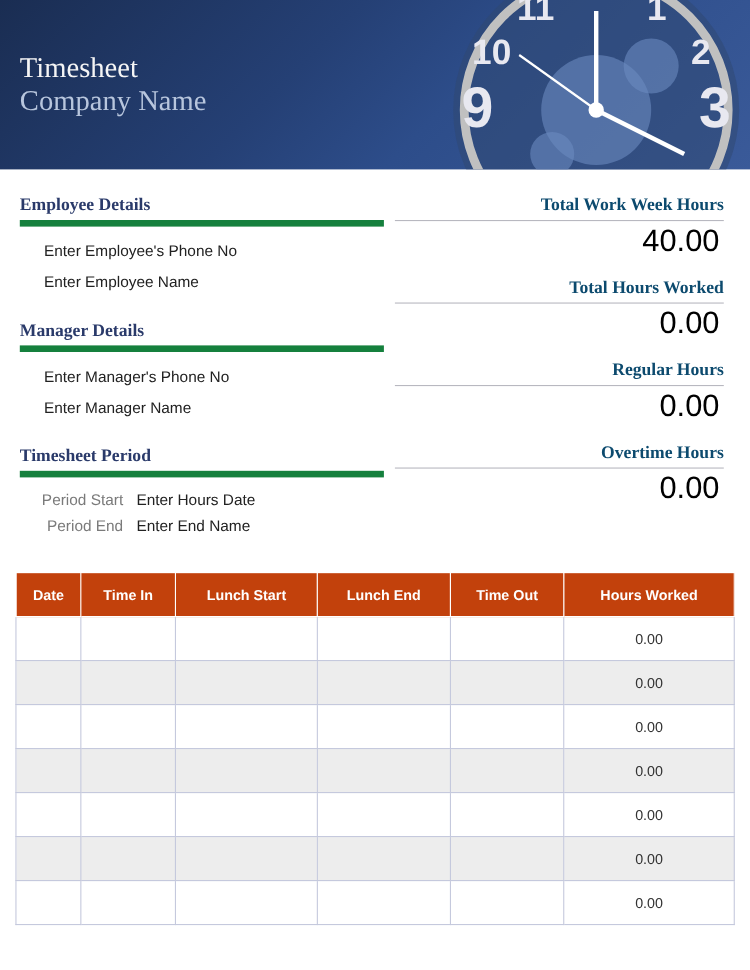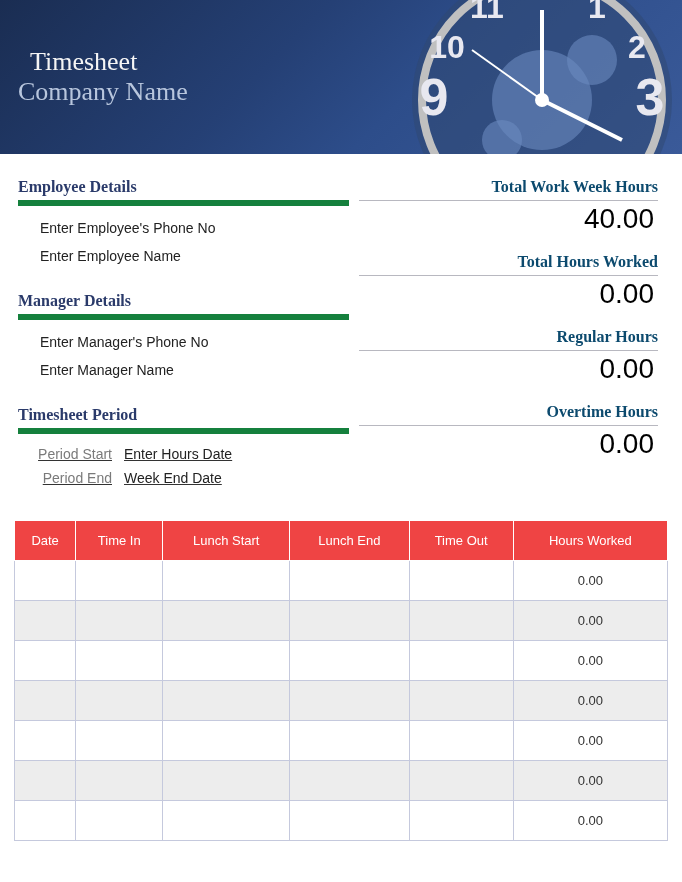--- a/index.html
+++ b/index.html
@@ -19,21 +19,20 @@
     display: flex;
     align-items: center;
     padding-left: 18px;
   }
   .banner-text { z-index: 2; }
   .doc-title {
     font-size: 26px;
     color: #f5f5f5;
     font-family: Georgia, serif;
     font-weight: normal;
-    margin-left: 12px;
   }
   .company-name {
     font-size: 26px;
     color: #b8c6dd;
     font-family: Georgia, serif;
     font-weight: normal;
     margin-top: 0;
   }
   .clock {
     position: absolute;
@@ -82,21 +81,20 @@
     color: #222;
     padding: 6px 0 6px 22px;
   }
   .tp-row {
     display: flex;
     align-items: baseline;
     gap: 12px;
     padding: 4px 0 4px 8px;
     font-family: Arial, sans-serif;
     font-size: 14px;
-    text-decoration: underline;
   }
   .tp-label {
     color: #7a7a7a;
     min-width: 86px;
     text-align: right;
   }
   .tp-value { color: #222; }
   .summary-block { margin-bottom: 18px; }
   .summary-label {
     font-family: Georgia, serif;
@@ -114,26 +112,26 @@
     padding-right: 4px;
   }
   .table-wrap { padding: 30px 14px 0 14px; }
   table.timesheet {
     width: 100%;
     border-collapse: collapse;
     border: 1px solid #7a88b0;
     font-family: Arial, sans-serif;
   }
   table.timesheet th {
-    background: #ef4444;
+    background: #c2410c;
     color: #ffffff;
     font-size: 13px;
     padding: 12px 4px;
     border: 1px solid #ffffff;
-    font-weight: normal;
+    font-weight: bold;
   }
   table.timesheet td {
     border: 1px solid #c5c9dd;
     height: 40px;
     font-size: 13px;
     text-align: center;
     color: #333;
   }
   table.timesheet tr.alt td { background: #ededed; }
   table.timesheet td.hours { text-align: center; }
@@ -181,21 +179,21 @@
 
     <div style="height:22px"></div>
 
     <div class="section-heading">Timesheet Period</div>
     <div class="tp-row">
       <span class="tp-label">Period Start</span>
       <span class="tp-value">Enter Hours Date</span>
     </div>
     <div class="tp-row">
       <span class="tp-label">Period End</span>
-      <span class="tp-value">Week End Date</span>
+      <span class="tp-value">Enter End Name</span>
     </div>
   </div>
 
   <div class="right-col">
     <div class="summary-block">
       <div class="summary-label">Total Work Week Hours</div>
       <div class="summary-value">40.00</div>
     </div>
     <div class="summary-block">
       <div class="summary-label">Total Hours Worked</div>

